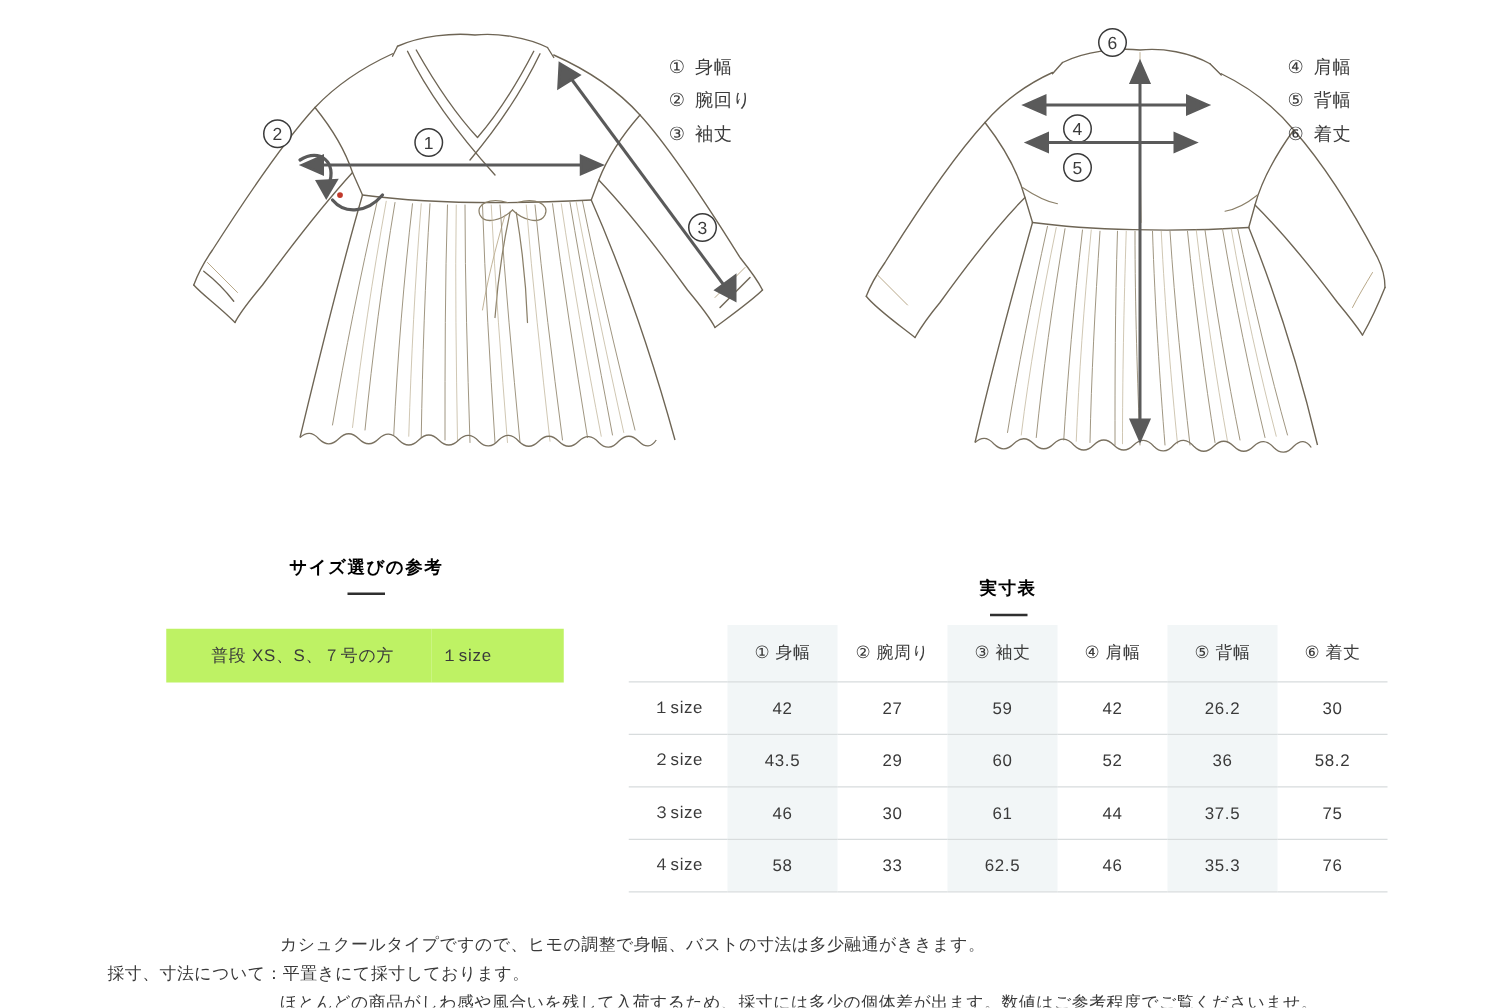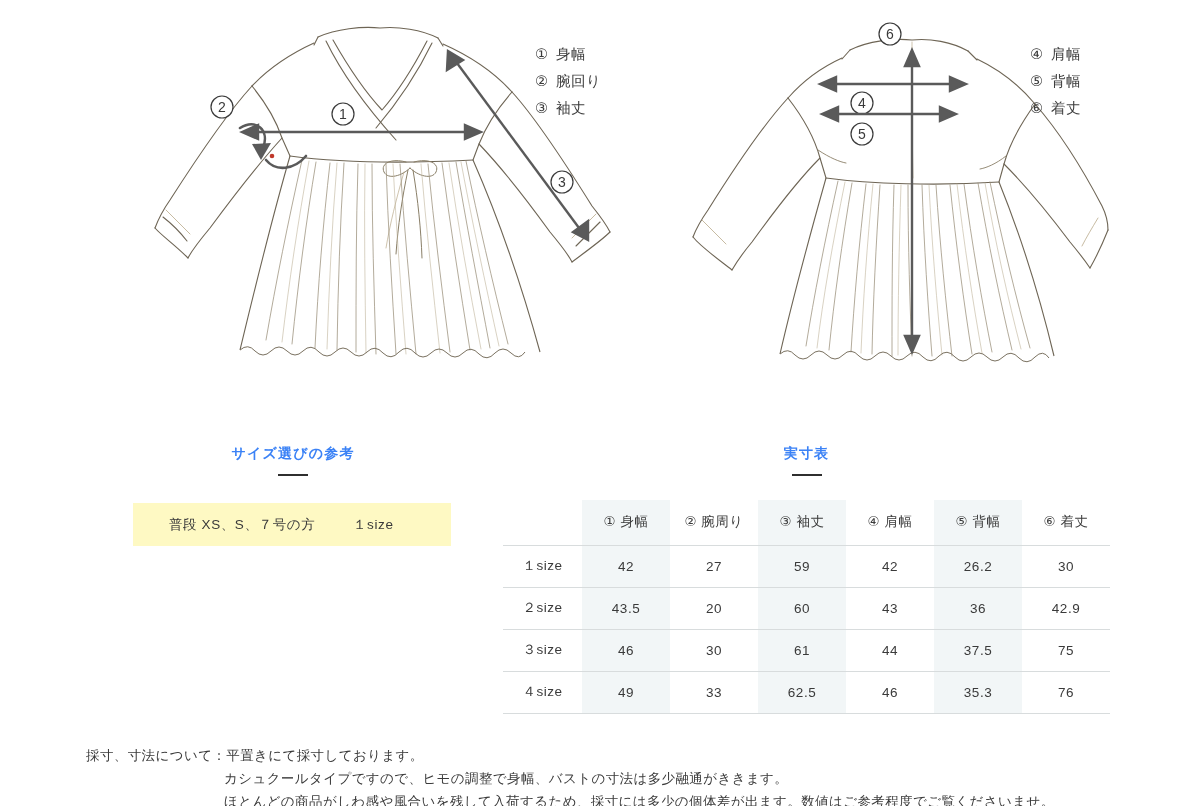--- a/index.html
+++ b/index.html
@@ -39,51 +39,51 @@
   #legend-back  { left: 1030px; top: 41px; }
   .legend-row { display: block; }
   .legend-num { display: inline-block; width: 21px; }
 
   
   .section-title {
     position: absolute;
     text-align: center;
     font-size: 14px;
     font-weight: bold;
-    color: #3b82f6;
+    color: #000000;
     letter-spacing: 1.2px;
   }
   .section-title .rule {
     display: block;
     width: 30px;
     height: 2px;
     background: #2f2f2f;
     margin: 11px auto 0;
   }
   #title-left  { left: 133px; top: 445px; width: 320px; }
-  #title-right { left: 503px; top: 445px; width: 607px; }
+  #title-right { left: 503px; top: 462px; width: 607px; }
 
   
   #guide-table {
     position: absolute;
     left: 133px; top: 503px;
     width: 318px;
     border-collapse: collapse;
   }
   #guide-table td {
     height: 43px;
     font-size: 13.5px;
     color: #3a3a3a;
     letter-spacing: .6px;
     padding: 0;
     vertical-align: middle;
   }
   #guide-table .g-desc { padding-left: 36px; text-align: left; }
   #guide-table .g-size { padding-left: 8px; text-align: left; width: 106px; }
-  #guide-table tr.tinted td { background: #fef9c3; }
+  #guide-table tr.tinted td { background: #bef264; }
 
   
   #spec-table {
     position: absolute;
     left: 503px; top: 500px;
     width: 607px;
     border-collapse: collapse;
     table-layout: fixed;
   }
   #spec-table col.c-label { width: 79px; }
@@ -395,44 +395,44 @@
       <td class="tint">42</td>
       <td>27</td>
       <td class="tint">59</td>
       <td>42</td>
       <td class="tint">26.2</td>
       <td>30</td>
     </tr>
     <tr>
       <td>２size</td>
       <td class="tint">43.5</td>
-      <td>20</td>
+      <td>29</td>
       <td class="tint">60</td>
-      <td>43</td>
+      <td>52</td>
       <td class="tint">36</td>
-      <td>42.9</td>
+      <td>58.2</td>
     </tr>
     <tr>
       <td>３size</td>
       <td class="tint">46</td>
       <td>30</td>
       <td class="tint">61</td>
       <td>44</td>
       <td class="tint">37.5</td>
       <td>75</td>
     </tr>
     <tr>
       <td>４size</td>
-      <td class="tint">49</td>
+      <td class="tint">58</td>
       <td>33</td>
       <td class="tint">62.5</td>
       <td>46</td>
       <td class="tint">35.3</td>
       <td>76</td>
     </tr>
   </tbody>
 </table>
 
 <div id="notes">
+  <span class="note-line indent">カシュクールタイプですので、ヒモの調整で身幅、バストの寸法は多少融通がききます。</span>
   <span class="note-line">採寸、寸法について：平置きにて採寸しております。</span>
-  <span class="note-line indent">カシュクールタイプですので、ヒモの調整で身幅、バストの寸法は多少融通がききます。</span>
   <span class="note-line indent">ほとんどの商品がしわ感や風合いを残して入荷するため、採寸には多少の個体差が出ます。数値はご参考程度でご覧くださいませ。</span>
 </div>
 
 </body></html>

